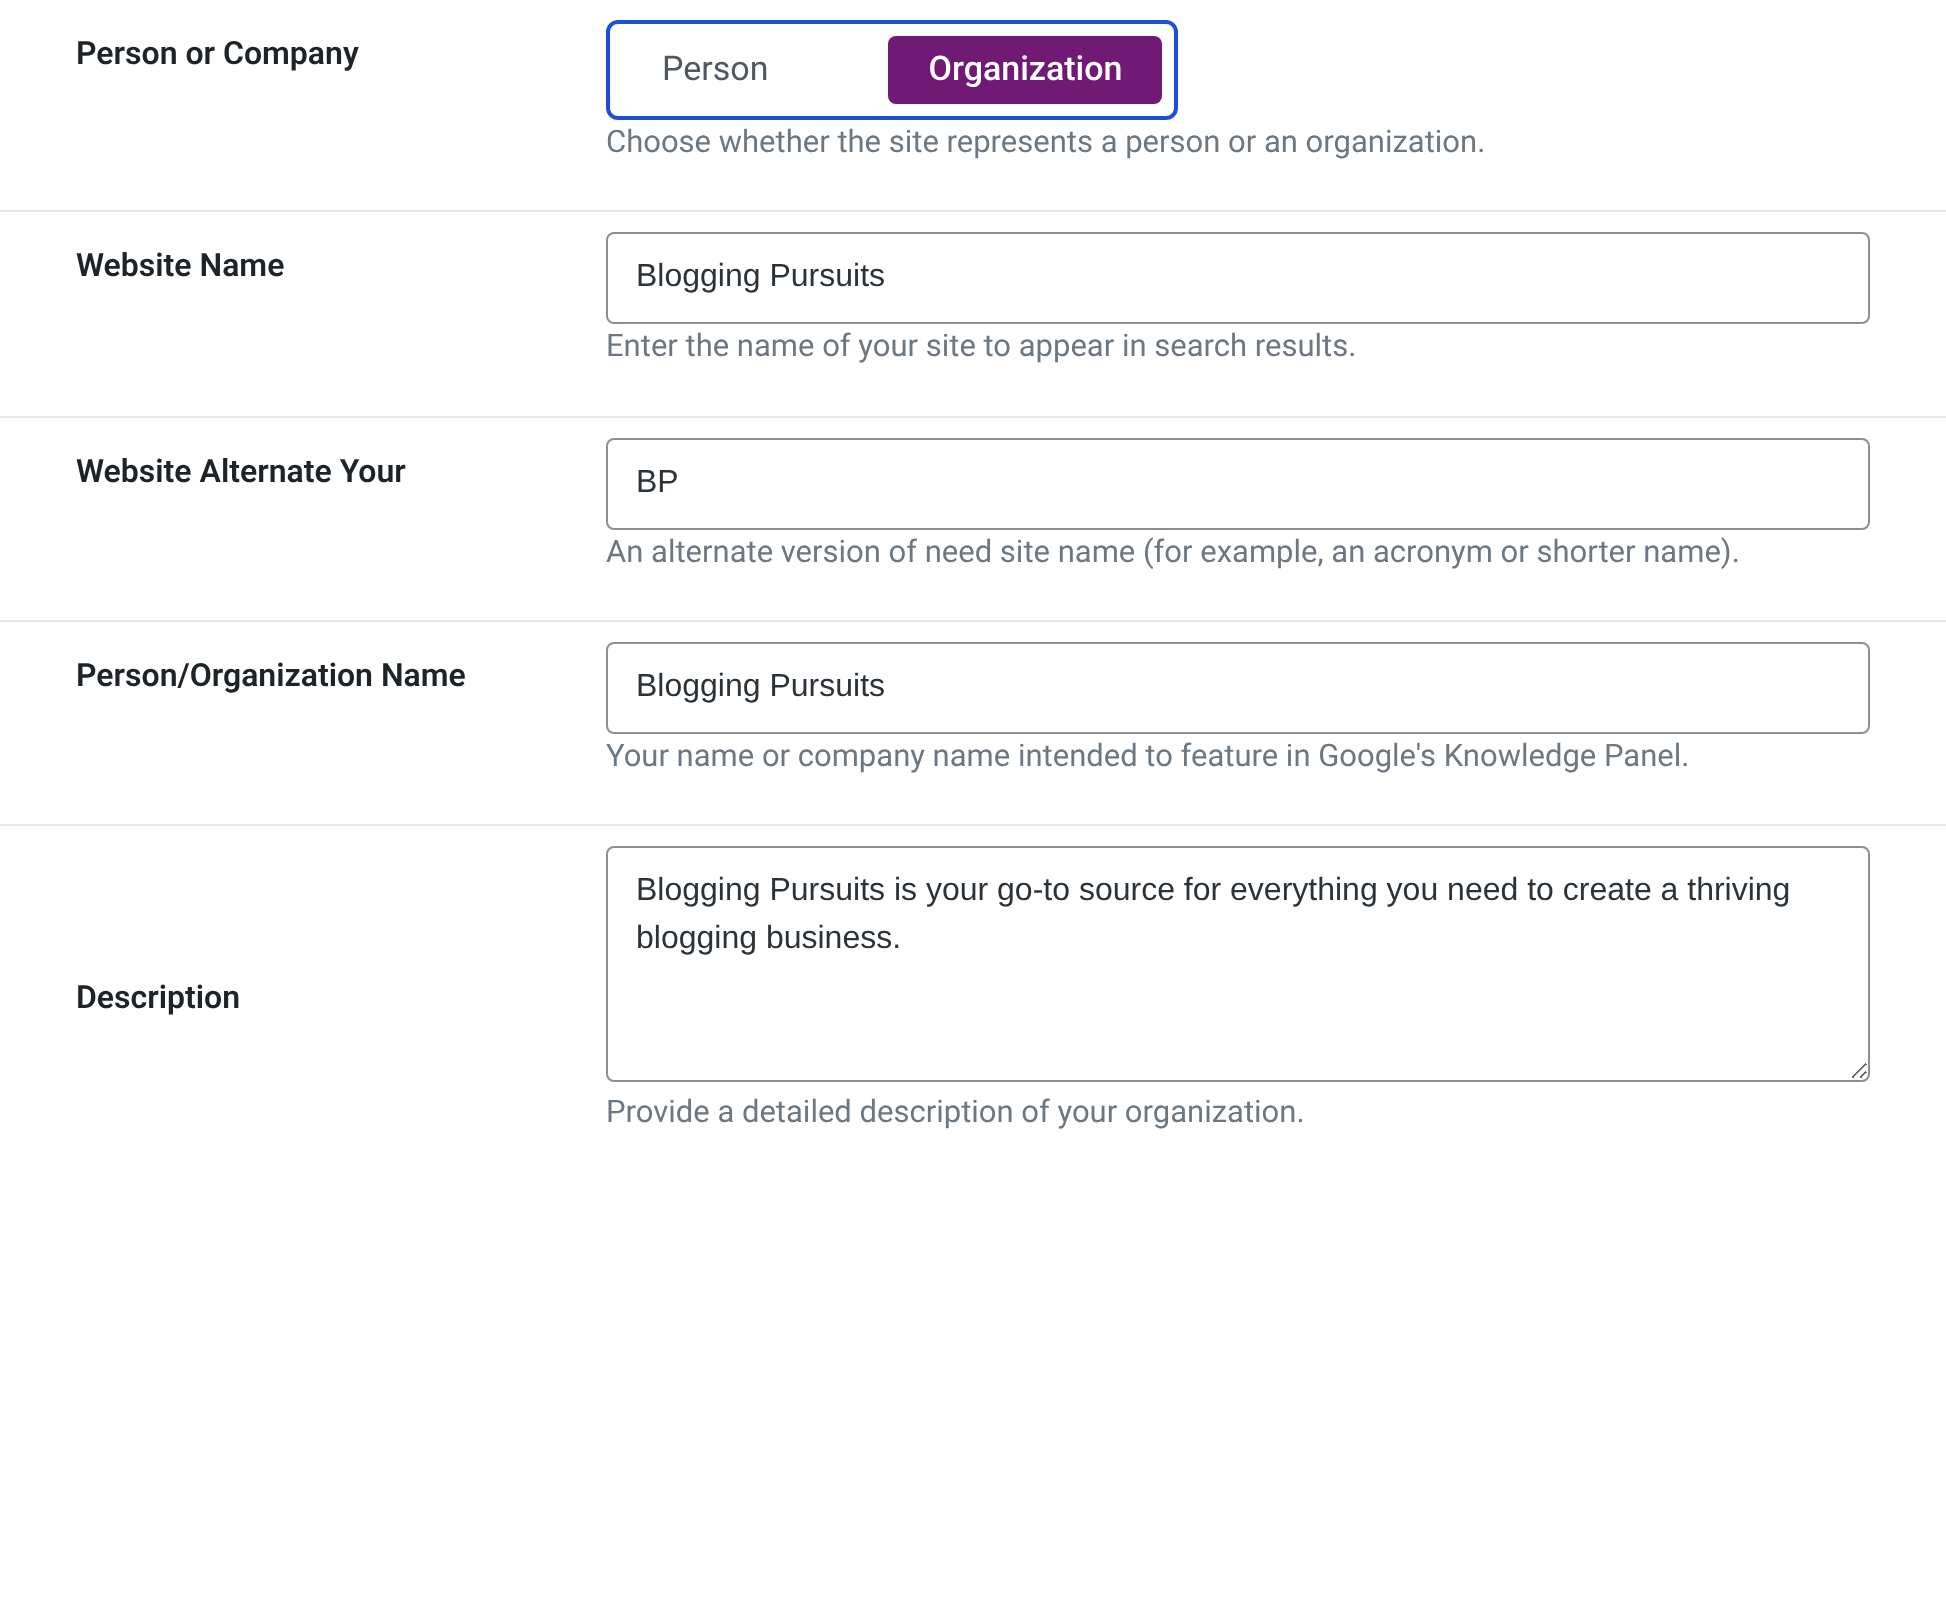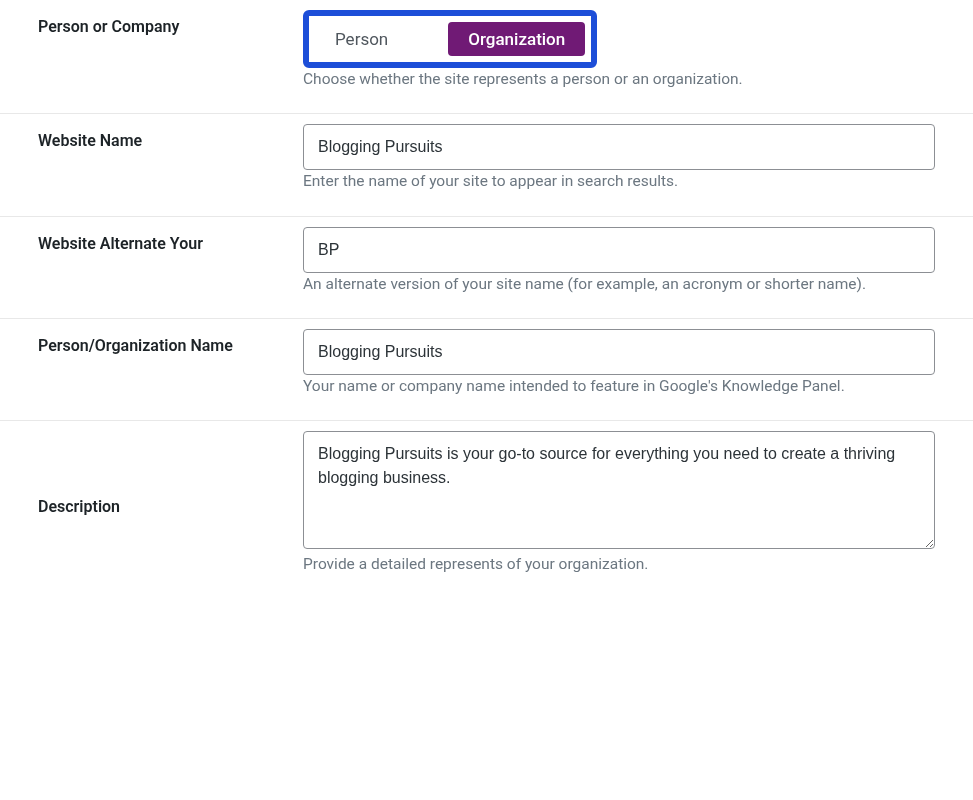--- a/index.html
+++ b/index.html
@@ -31,21 +31,21 @@
       font-weight: 600;
       color: #1d2327;
       padding-top: 6px;
       line-height: 1.35;
     }
     .form-control {
       flex: 1;
     }
     .btn-group {
       display: inline-flex;
-      border: 6px solid #1d4ed8;
+      border: 2px solid #1d4ed8;
       border-radius: 6px;
       padding: 6px;
       background: #fff;
     }
     .btn-toggle {
       border: none;
       background: transparent;
       color: #50575e;
       font-size: 17px;
       font-weight: 400;
@@ -100,31 +100,31 @@
   <div class="form-control">
     <input type="text" class="text-input" value="Blogging Pursuits" style="">
     <div class="hint">Enter the name of your site to appear in search results.</div>
   </div>
 </div>
 
 <div class="form-row">
   <div class="form-label">Website Alternate Your</div>
   <div class="form-control">
     <input type="text" class="text-input" value="BP" style="">
-    <div class="hint">An alternate version of your site name (for example, an acronym or shorter name).</div>
+    <div class="hint">An alternate version of need site name (for example, an acronym or shorter name).</div>
   </div>
 </div>
 
 <div class="form-row">
   <div class="form-label">Person/Organization Name</div>
   <div class="form-control">
     <input type="text" class="text-input" value="Blogging Pursuits" style="">
     <div class="hint">Your name or company name intended to feature in Google's Knowledge Panel.</div>
   </div>
 </div>
 
 <div class="form-row" style="border-bottom:none;align-items:center;">
   <div class="form-label">Description</div>
   <div class="form-control">
     <textarea class="text-input" rows="4" style="">Blogging Pursuits is your go-to source for everything you need to create a thriving blogging business.</textarea>
-    <div class="hint">Provide a detailed represents of your organization.</div>
+    <div class="hint">Provide a detailed description of your organization.</div>
   </div>
 </div>
 
 </body></html>

